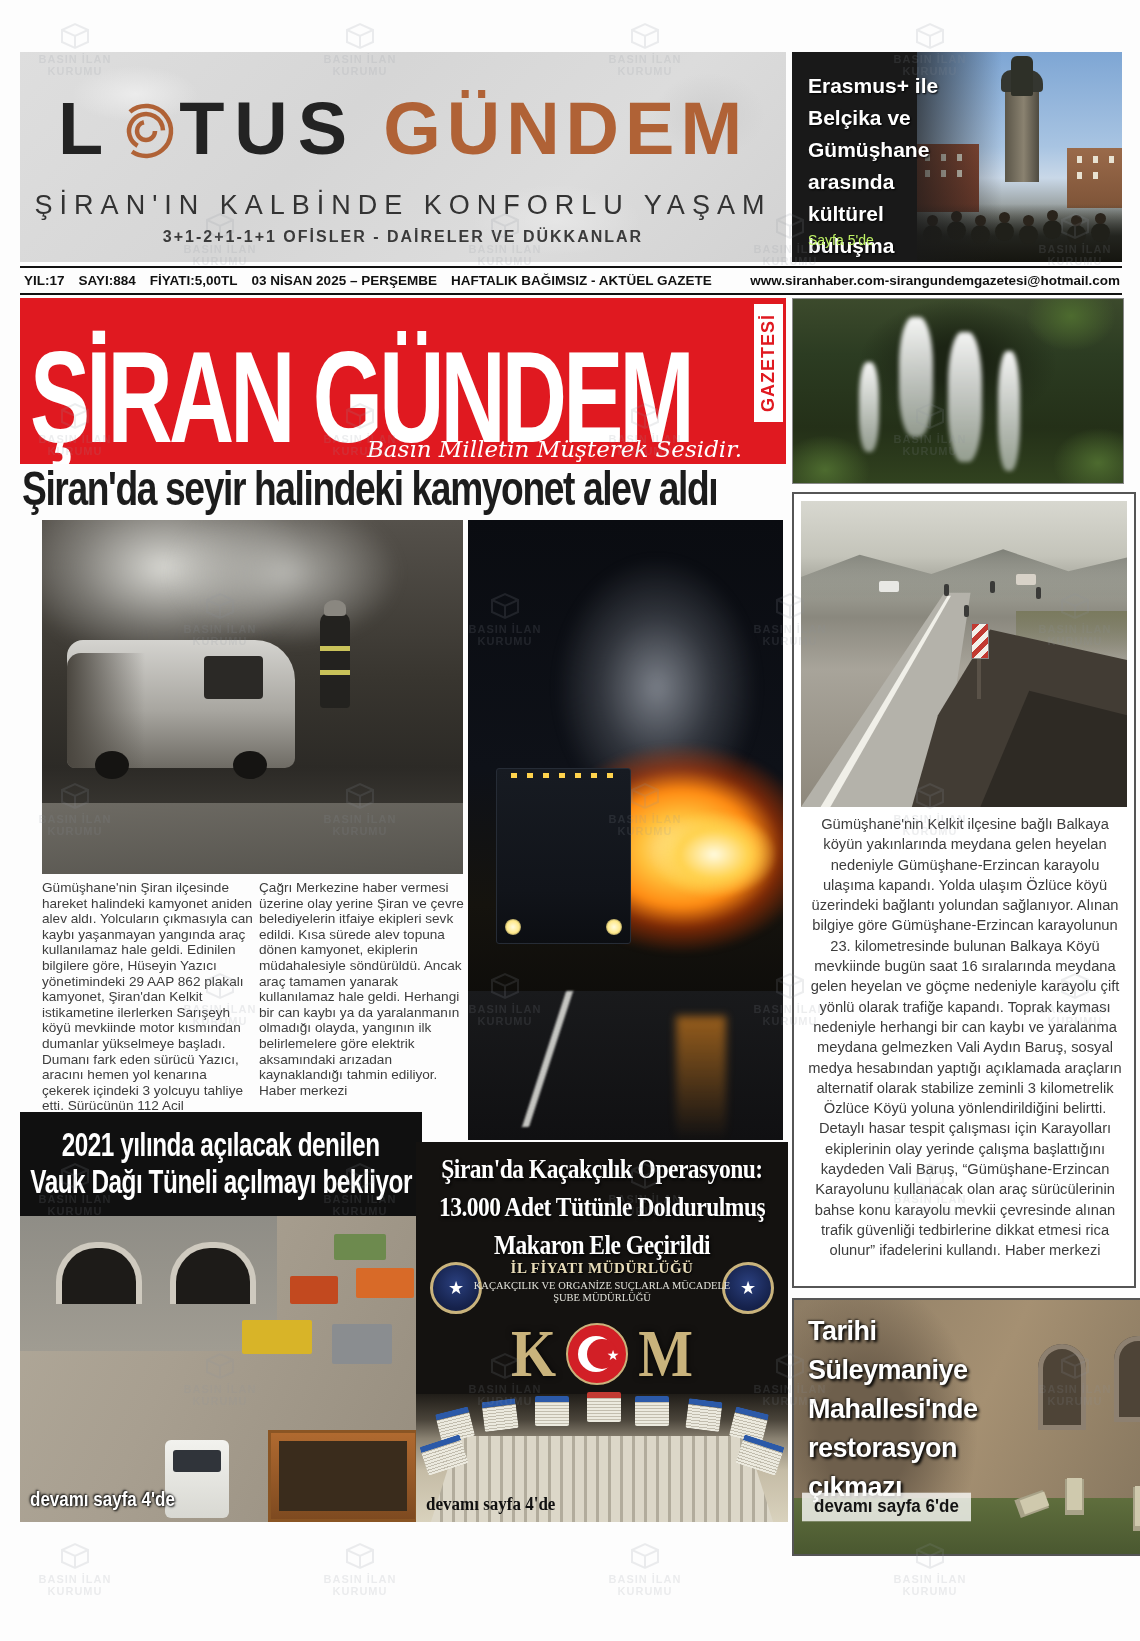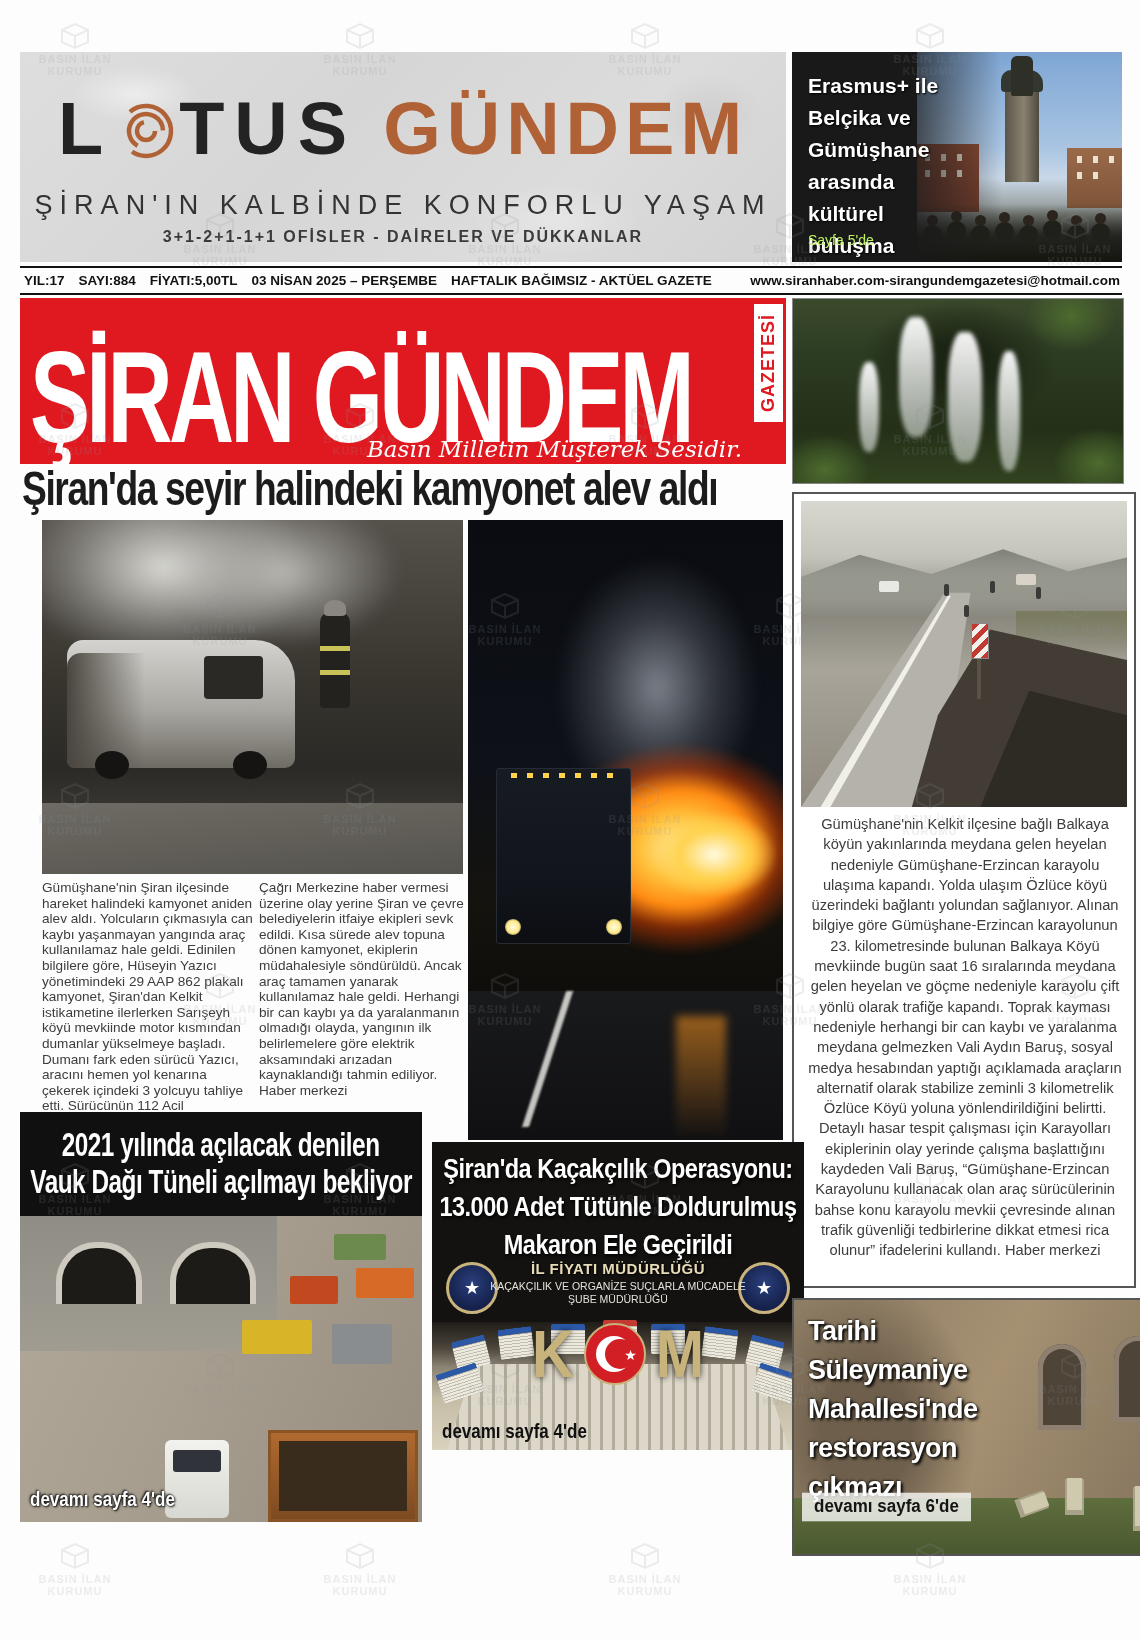--- a/index.html
+++ b/index.html
@@ -157,21 +157,21 @@
   .tun-wall{position:absolute; left:0; top:0; width:64%; height:44%;
      background:linear-gradient(180deg,#8f8d86 0%, #a09c92 100%);}
   .tun-arch{position:absolute; top:26px; width:74px; height:56px; background:#1d1b18; border-radius:40px 40px 0 0; border:6px solid #cfcabf; border-bottom:none;}
   .machine{position:absolute; border-radius:2px;}
   .truck-cab{position:absolute; left:36%; bottom:4px; width:64px; height:78px; background:linear-gradient(180deg,#f2f2ee,#d8d8d2); border-radius:6px;}
   .truck-glass{position:absolute; left:8px; top:10px; width:48px; height:22px; background:#30343a; border-radius:3px;}
   .dumpbed{position:absolute; right:4px; bottom:0px; width:150px; height:92px; background:linear-gradient(180deg,#b06a30,#7e4a20); border:3px solid #8a5524; box-sizing:border-box;}
   .dump-dark{position:absolute; inset:8px; background:#3a2c1c;}
 
   
-  .smugbox{left:432px; top:1142px; width:372px; height:308px; background:#141210; overflow:hidden;}
+  .smugbox{left:416px; top:1142px; width:372px; height:380px; background:#141210; overflow:hidden;font-family:Liberation Serif, serif;}
   .smug-headline{position:absolute; left:0; top:8px; width:100%; display:flex; flex-direction:column; align-items:center; gap:2px; z-index:4;}
   .smug-headline div{color:#fff; font-weight:bold; font-size:23.5px; line-height:36px; white-space:nowrap;
      letter-spacing:-0.5px; transform:scaleY(1.2); text-shadow:1px 2px 3px #000;}
   .emblems{position:absolute; left:0; top:118px; width:100%; height:56px; z-index:3;}
   .emblem{position:absolute; top:2px; width:46px; height:46px; border-radius:50%;
      background:radial-gradient(circle at 50% 40%, #2a3f7e 0%, #15214a 70%); border:3px solid #c9b37c;
      display:flex; align-items:center; justify-content:center; color:#fff; font-size:18px;}
   .emblem-texts{position:absolute; left:0; top:0; width:100%; text-align:center; color:#efe7d2;}
   .emb-l1{font-weight:bold; font-size:15px; letter-spacing:0.5px; color:#e8dcb8; text-shadow:1px 1px 2px #000;}
   .emb-l2{font-size:10.5px; margin-top:3px; color:#e2e2da;}

